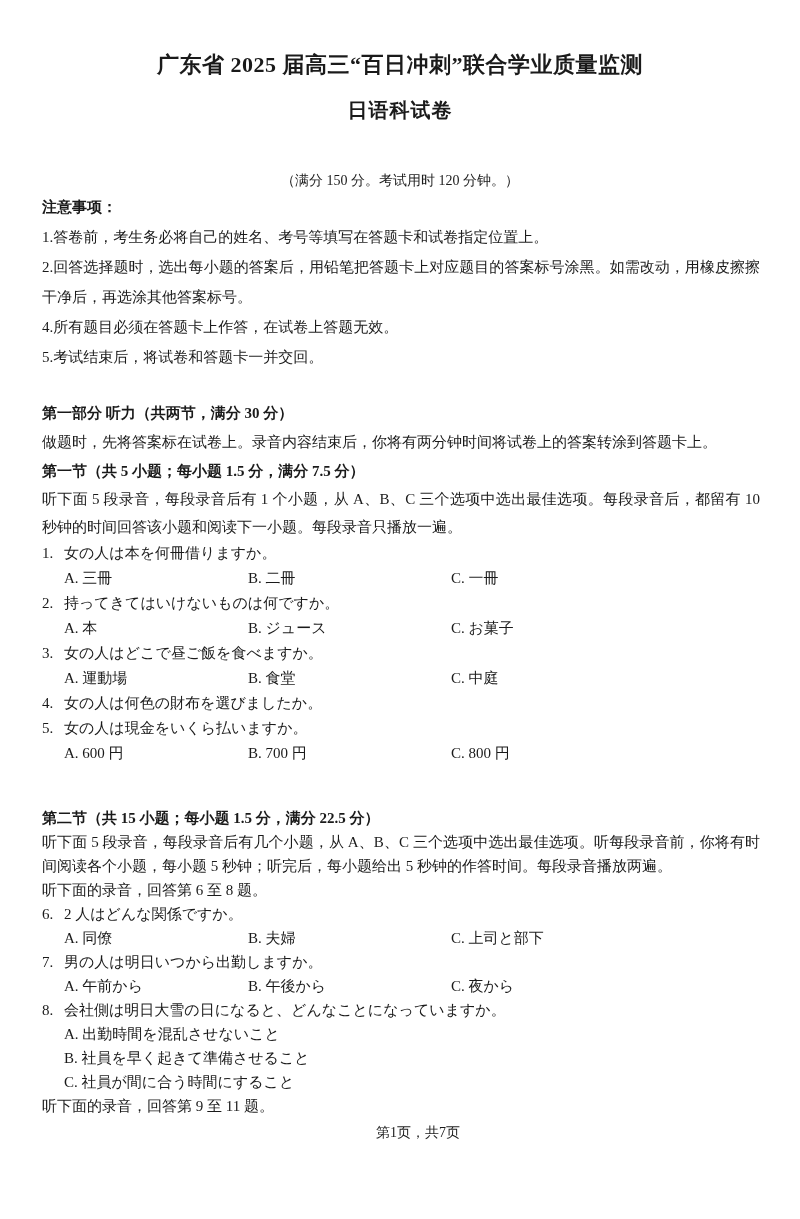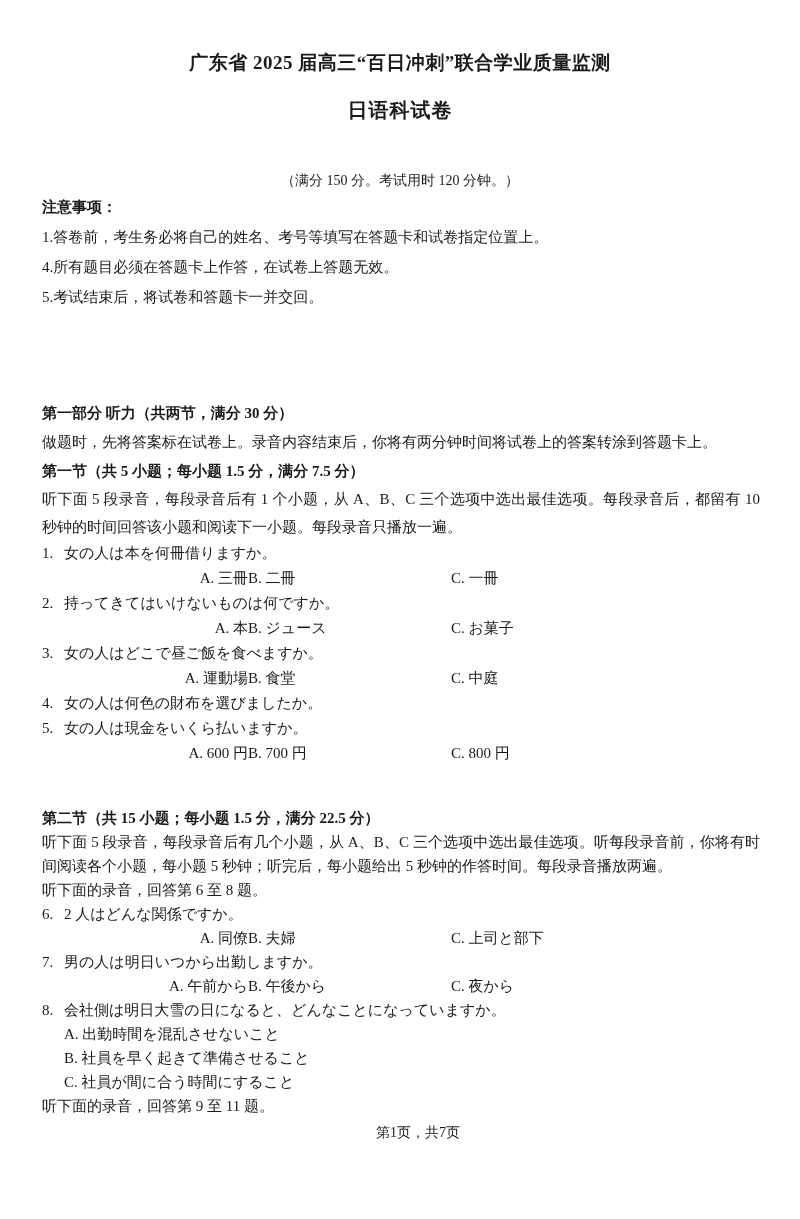--- a/index.html
+++ b/index.html
@@ -8,50 +8,51 @@
     width:800px;height:1219px;
     background:#ffffff;color:#1a1a1a;
     font-family:"Liberation Serif","DejaVu Serif",serif;
     font-size:15px;
     overflow:hidden;
   }
   .abs{position:absolute;left:42px;right:40px;}
   .center{left:0;right:0;text-align:center;}
   .bold{font-weight:700;}
   .just{text-align:justify;}
-  #title{top:50px;font-size:19px;font-weight:700;letter-spacing:.5px;}
+  #title{top:50px;font-size:22px;font-weight:700;letter-spacing:.5px;}
   #subtitle{top:97px;font-size:20px;font-weight:700;letter-spacing:1px;}
   #meta{top:140px;font-size:14px;margin-top:32px;}
   #notice{top:192px;line-height:30px;}
   #part1{top:399px;line-height:29px;}
   #section1{top:457px;line-height:28px;}
   #questions1{top:541px;line-height:25px;}
   #section2{top:806px;line-height:24px;}
   #footer{top:1124px;font-size:14px;padding-left:36px;}
   .q-line{display:flex;}
   .q-num{width:22px;flex:none;}
   .q-text{flex:1;}
   .opt-row{display:flex;padding-left:22px;}
-  .opt-a{width:184px;flex:none;text-align:right;}
+  .opt-a{width:184px;flex:none;}
   .opt-b{width:203px;flex:none;}
   .opt-c{flex:1;}
   .stacked{padding-left:22px;}
 </style>
 </head>
 <body>
 
 <div class="page">
 
   <div id="title" class="abs center">广东省 2025 届高三“百日冲刺”联合学业质量监测</div>
   <div id="subtitle" class="abs center">日语科试卷</div>
   <div id="meta" class="abs center">（满分 150 分。考试用时 120 分钟。）</div>
 
   <div id="notice" class="abs">
     <div class="nh bold">注意事项：</div>
     <div class="just">1.答卷前，考生务必将自己的姓名、考号等填写在答题卡和试卷指定位置上。</div>
+    <div class="just">2.回答选择题时，选出每小题的答案后，用铅笔把答题卡上对应题目的答案标号涂黑。如需改动，用橡皮擦擦干净后，再选涂其他答案标号。</div>
     <div class="just">4.所有题目必须在答题卡上作答，在试卷上答题无效。</div>
     <div class="just">5.考试结束后，将试卷和答题卡一并交回。</div>
   </div>
 
   <div id="part1" class="abs">
     <div class="sec-h bold">第一部分 听力（共两节，满分 30 分）</div>
     <div class="just">做题时，先将答案标在试卷上。录音内容结束后，你将有两分钟时间将试卷上的答案转涂到答题卡上。</div>
   </div>
 
   <div id="section1" class="abs">

